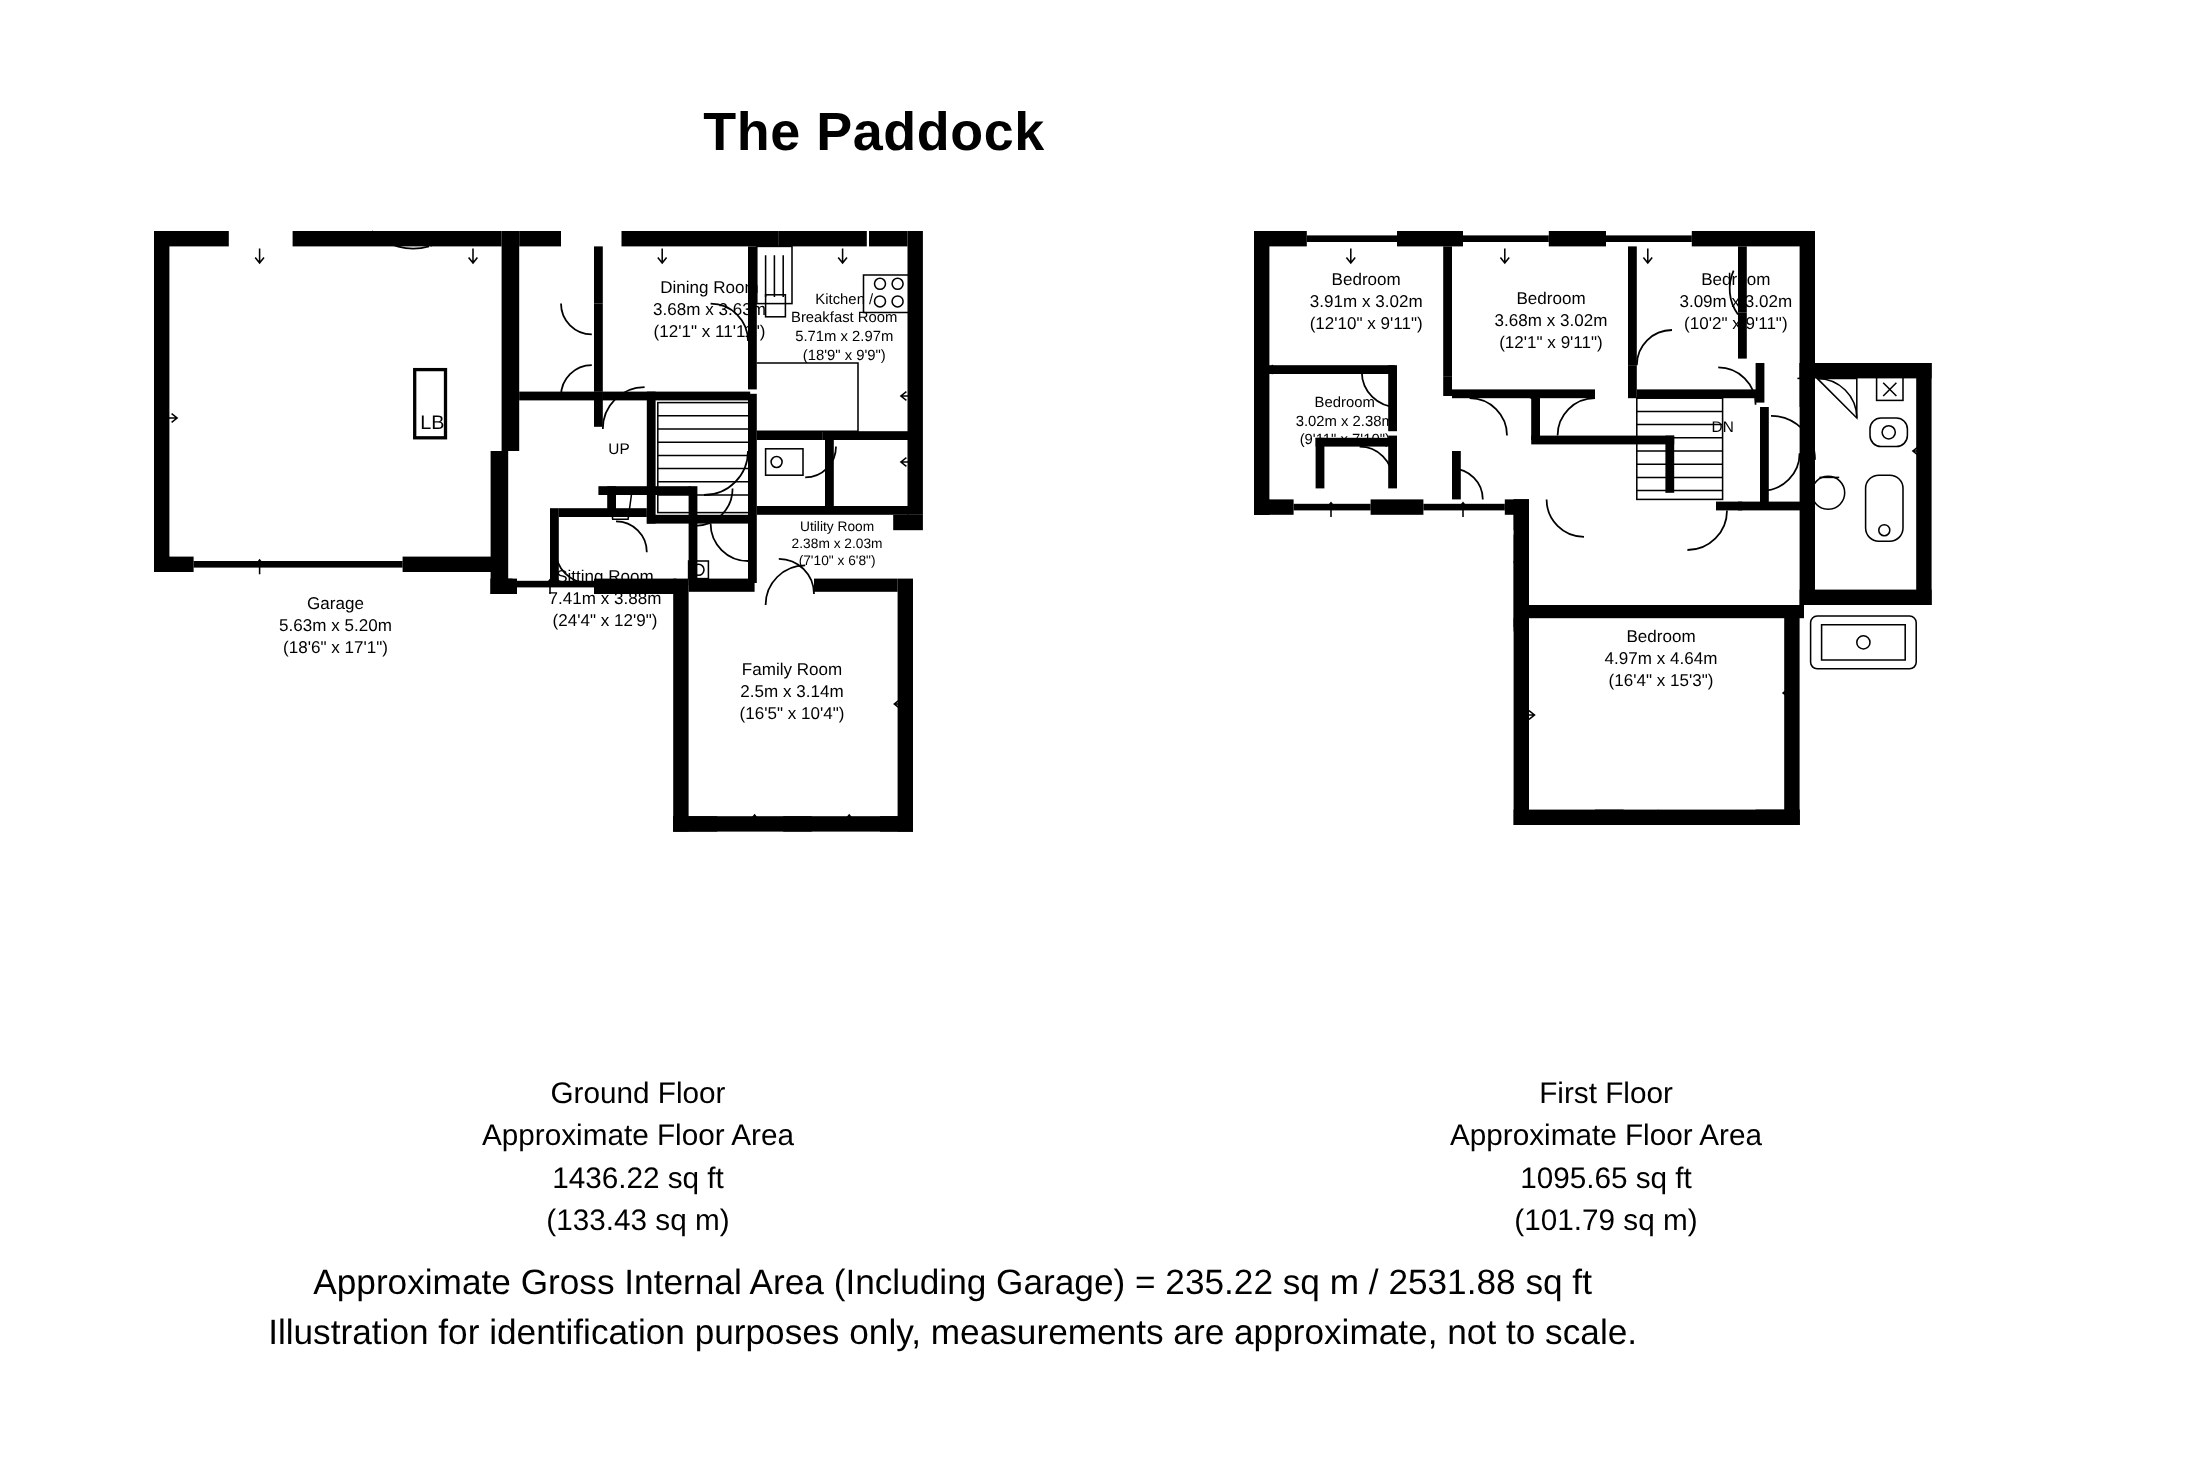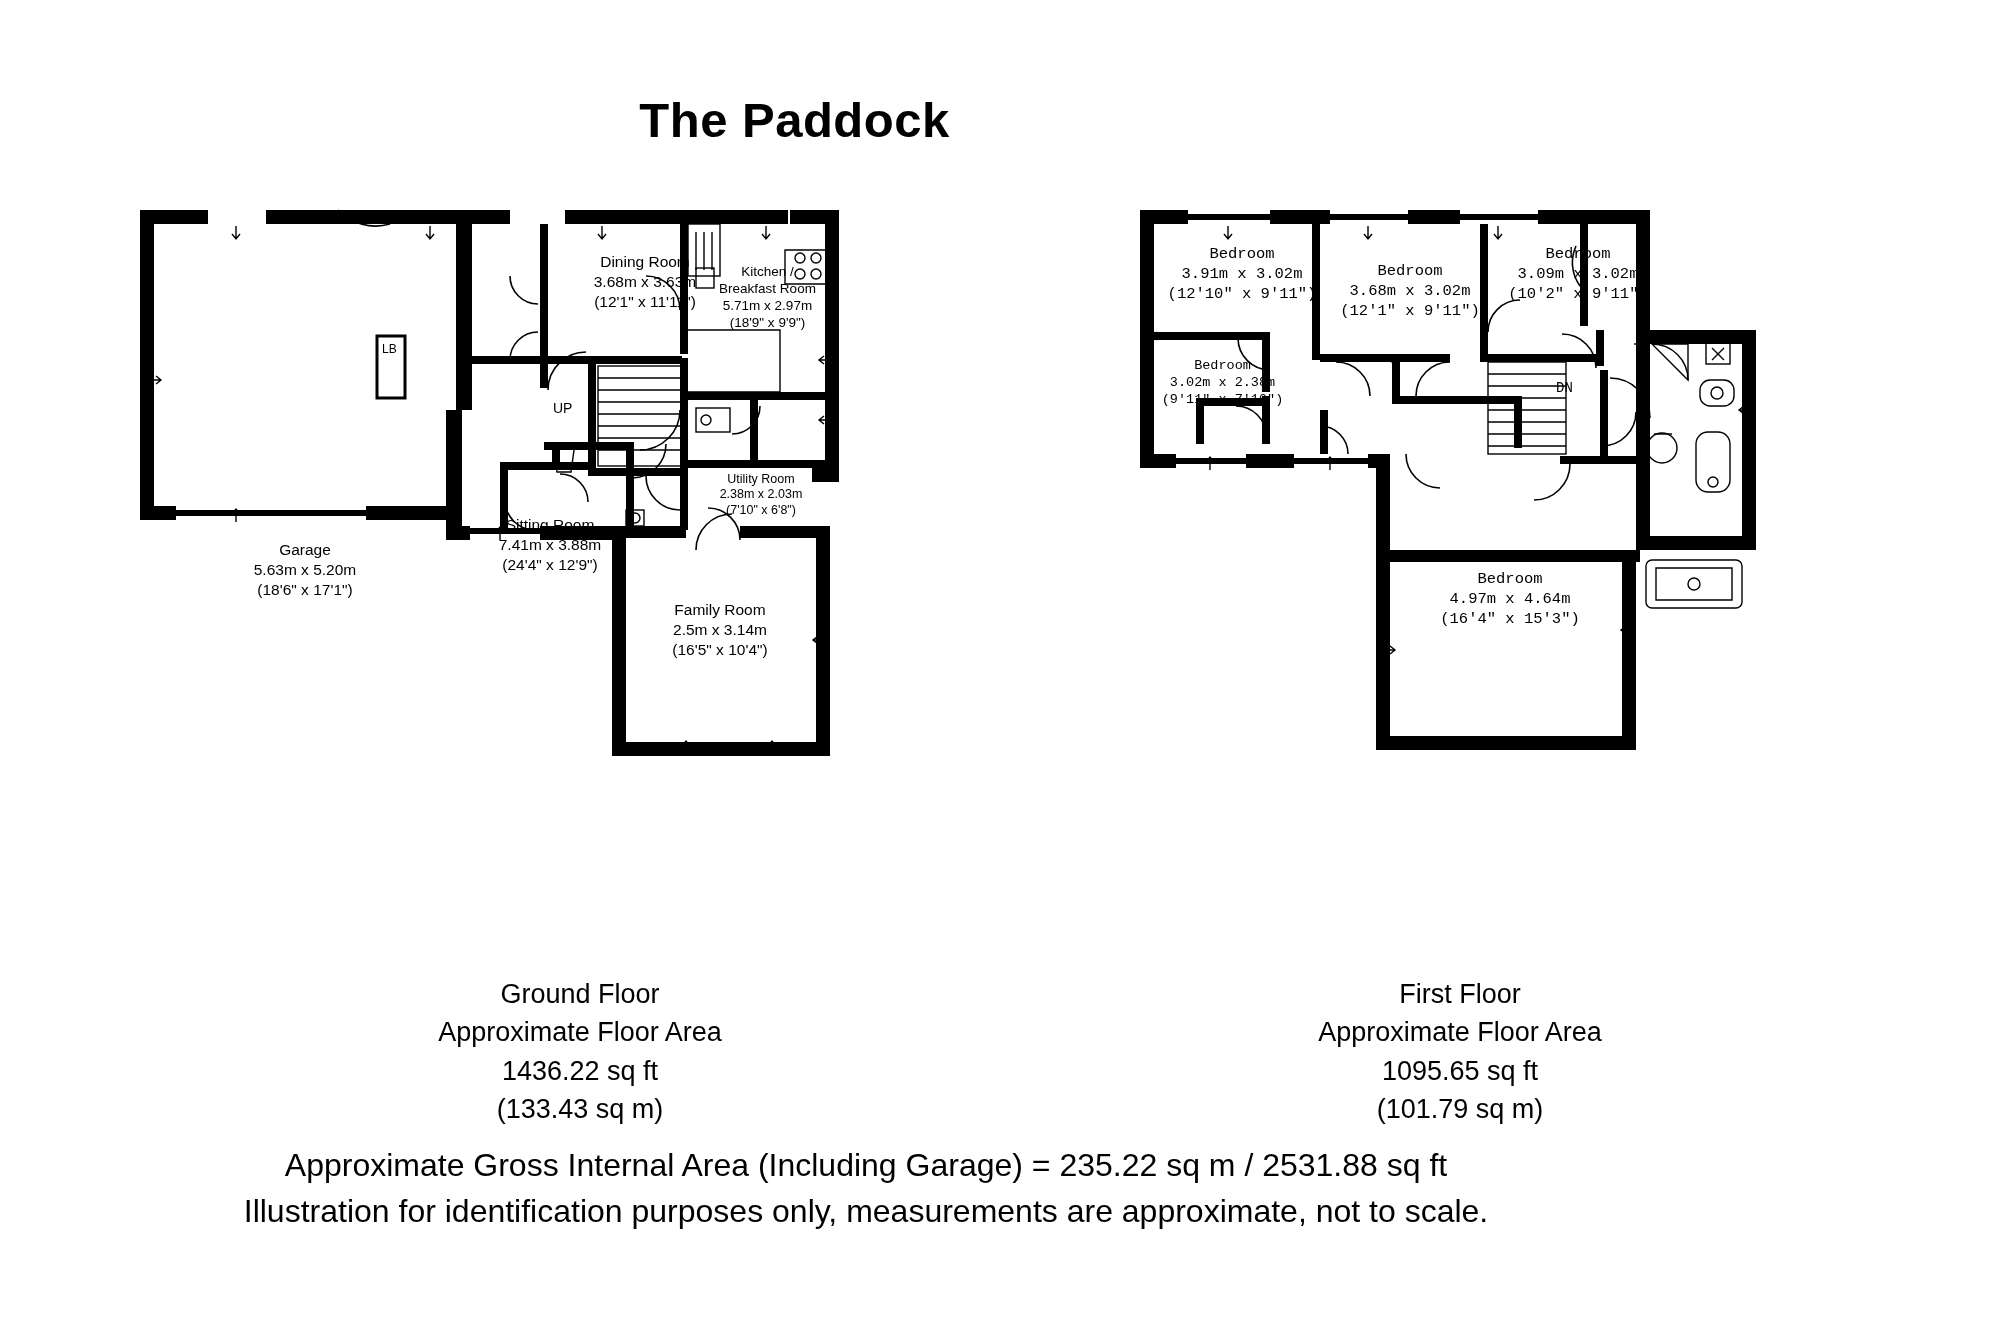--- a/index.html
+++ b/index.html
@@ -24,21 +24,21 @@
     font-size: 49px;
     font-weight: bold;
     letter-spacing: 0.5px;
   }
 
   
   .plan {
     position: absolute;
   }
   #ground-plan { left: 140px; top: 210px; width: 920px; height: 730px; }
-  #first-plan  { left: 1140px; top: 210px; width: 820px; height: 730px; font-family: Liberation Mono, monospace; }
+  #first-plan  { left: 1140px; top: 210px; width: 820px; height: 730px; }
   .label {
     position: absolute;
     text-align: center;
     font-size: 15.5px;
     line-height: 1.28;
     color: #000;
     white-space: nowrap;
   }
   .label .nm { display: block; }
   .label .dm { display: block; }
@@ -242,21 +242,21 @@
     <span class="dm">2.38m x 2.03m</span>
     <span class="dm">(7'10" x 6'8")</span>
   </div>
 
   <div class="label" style="left:490px; top:390px; width:180px;">
     <span class="nm">Family Room</span>
     <span class="dm">2.5m x 3.14m</span>
     <span class="dm">(16'5" x 10'4")</span>
   </div>
 
-  <div class="tagtext" style="left:242px; top:132px; font-size:12px;">LB</div>
+  <div class="tagtext" style="left:242px; top:164px; font-size:18px;">LB</div>
   <div class="tagtext" style="left:413px; top:190px; font-size:14px;">UP</div>
 </div>
 
 <div class="plan" id="first-plan">
   <svg class="ov" width="820" height="730" viewBox="0 0 820 730">
 
     <g fill="#000000">
       <rect x="0" y="0" width="14" height="258"></rect>
       <rect x="0" y="0" width="48" height="14"></rect>
       <rect x="48" y="4" width="82" height="6"></rect>

